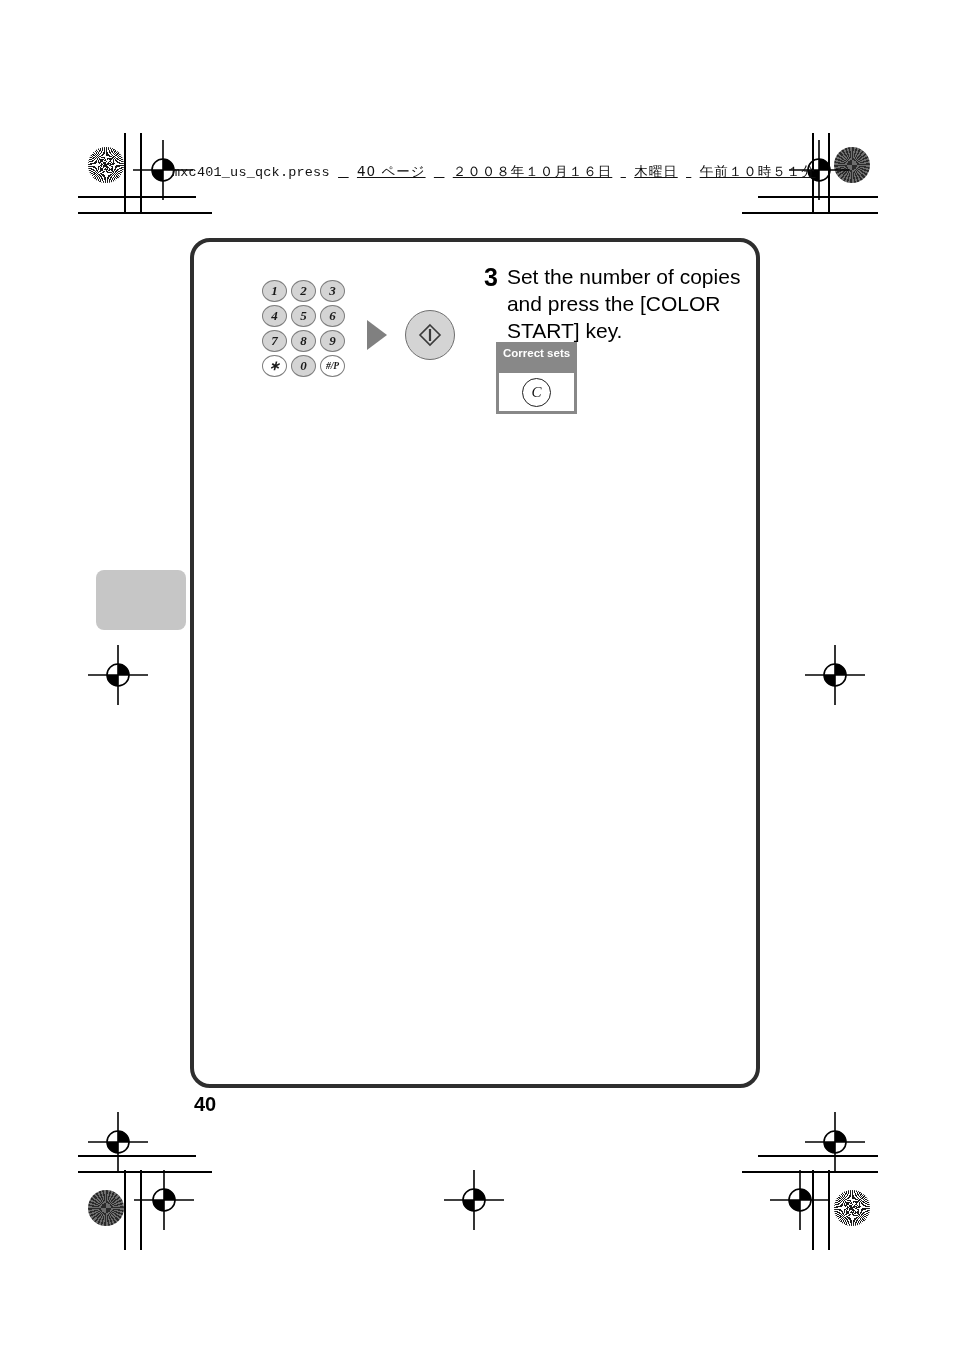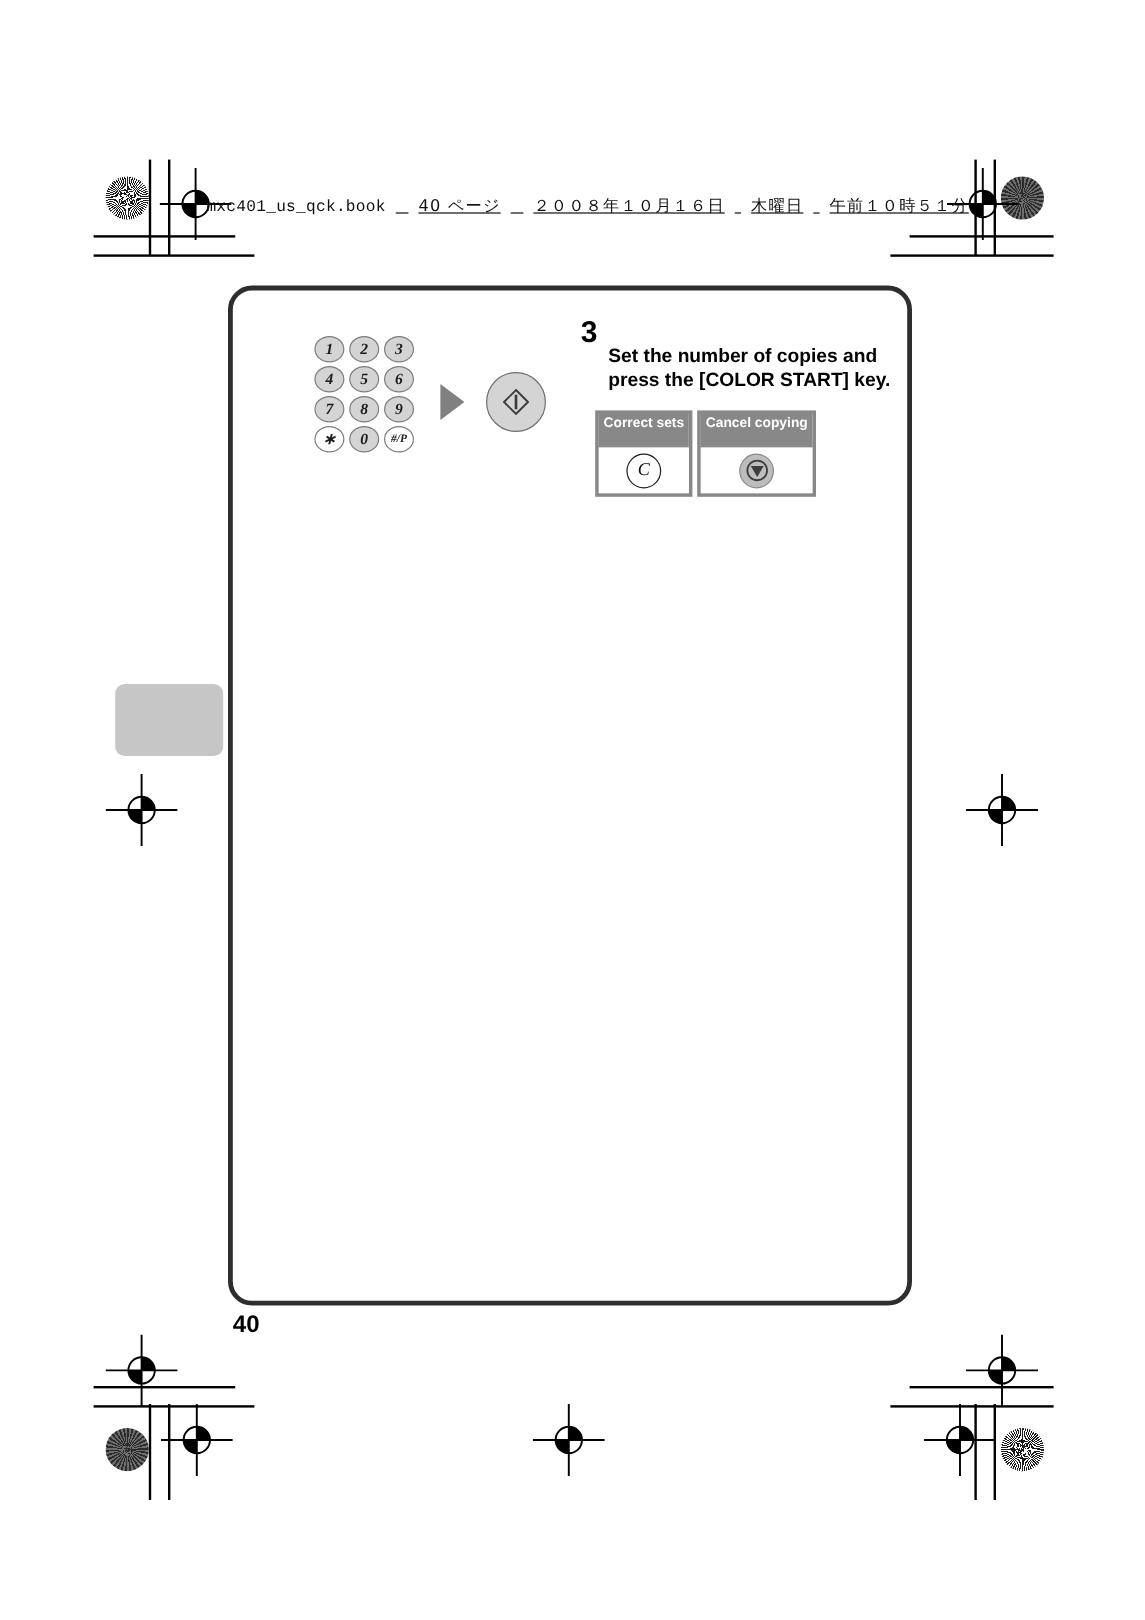--- a/index.html
+++ b/index.html
@@ -172,25 +172,24 @@
     gap: 9px;
   }
   .step-num {
     font-size: 25px;
     font-weight: bold;
     line-height: 1;
     color: #000000;
     padding-top: 1px;
   }
   .step-text {
-    font-size: 16px;
-    font-weight: bold;
+    font-size: 21px;
+    font-weight: normal;
     line-height: 1.28;
     color: #000000;
-    margin-top: 24px;
   }
 
   
   .callouts {
     position: absolute;
     left: 302px;
     top: 100px;
     display: flex;
     gap: 4px;
   }
@@ -331,21 +330,21 @@
   <svg class="reg-target" style="left:770px; top:1170px;" viewBox="0 0 60 60">
     <line x1="30" y1="0" x2="30" y2="60" stroke="#000" stroke-width="1.6"></line>
     <line x1="0" y1="30" x2="60" y2="30" stroke="#000" stroke-width="1.6"></line>
     <circle cx="30" cy="30" r="11" fill="none" stroke="#000" stroke-width="1.6"></circle>
     <path d="M30 30 L30 19 A11 11 0 0 1 41 30 Z" fill="#000"></path>
     <path d="M30 30 L30 41 A11 11 0 0 1 19 30 Z" fill="#000"></path>
   </svg>
 </div>
 
 <div class="book-header">
-  <span>mxc401_us_qck.book</span>
+  <span>mxc401_us_qck.press</span>
   <span class="jp">&nbsp;&nbsp;</span>
   <span class="jp">40 ページ</span>
   <span class="jp">&nbsp;&nbsp;</span>
   <span class="jp">２００８年１０月１６日</span>
   <span class="jp">&nbsp;</span>
   <span class="jp">木曜日</span>
   <span class="jp">&nbsp;</span>
   <span class="jp">午前１０時５１分</span>
 </div>
 
@@ -390,28 +389,17 @@
   <div class="callouts">
 
     <div class="callout">
       <div class="callout-title">Correct sets</div>
       <div class="callout-body">
         <div class="c-key">C</div>
       </div>
     </div>
 
 
-    <div class="callout">
-      <div class="callout-title">Cancel copying</div>
-      <div class="callout-body">
-        <div class="stop-key">
-          <svg width="22" height="22" viewBox="0 0 22 22">
-            <circle cx="11" cy="11" r="8.2" fill="none" stroke="#3d3d3d" stroke-width="1.5"></circle>
-            <polygon points="5.6,7.4 16.4,7.4 11,16.4" fill="#3d3d3d"></polygon>
-          </svg>
-        </div>
-      </div>
-    </div>
 
   </div>
 </div>
 
 <div class="page-number">40</div>
 
 </body></html>

